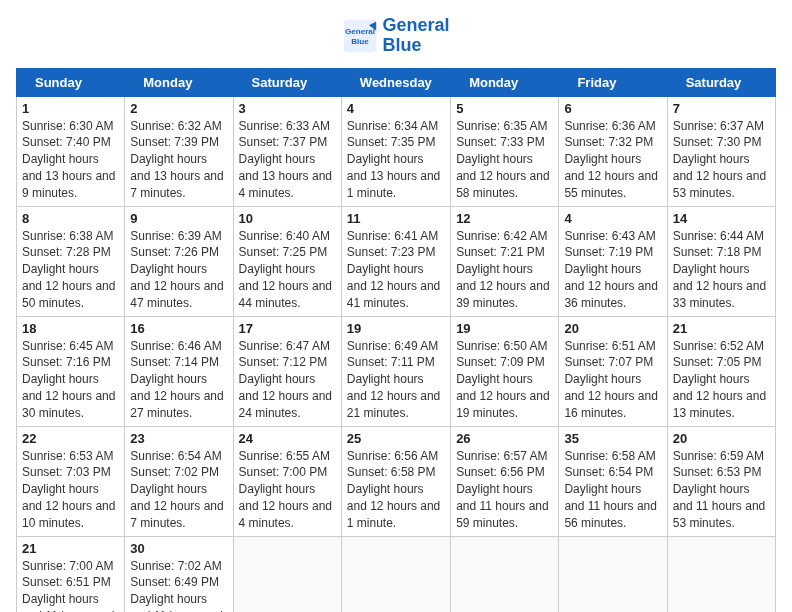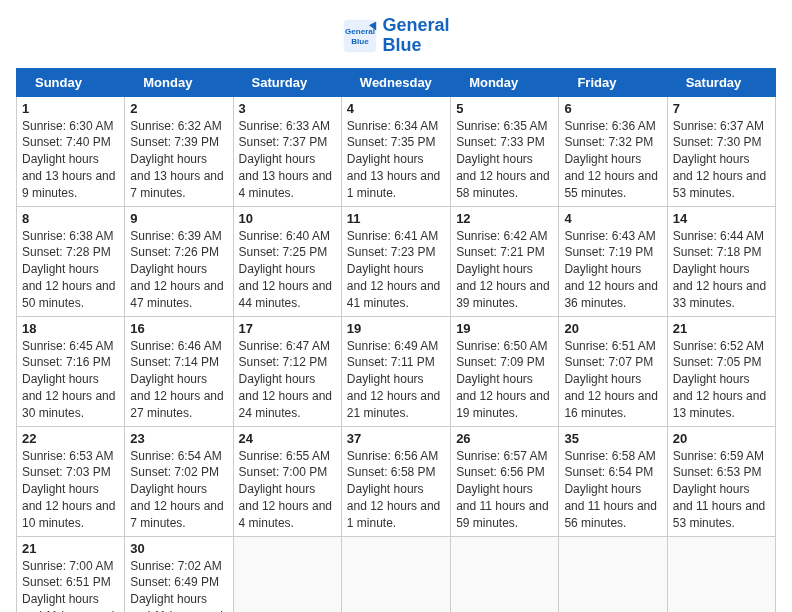--- a/index.html
+++ b/index.html
@@ -217,21 +217,21 @@
         </td>
         <td>
           <div class="day-num">23</div>
           <div class="day-detail">Sunrise: 6:54 AM<br>Sunset: 7:02 PM<br>Daylight hours<br>and 12 hours and 7 minutes.</div>
         </td>
         <td>
           <div class="day-num">24</div>
           <div class="day-detail">Sunrise: 6:55 AM<br>Sunset: 7:00 PM<br>Daylight hours<br>and 12 hours and 4 minutes.</div>
         </td>
         <td>
-          <div class="day-num">37</div>
+          <div class="day-num">25</div>
           <div class="day-detail">Sunrise: 6:56 AM<br>Sunset: 6:58 PM<br>Daylight hours<br>and 12 hours and 1 minute.</div>
         </td>
         <td>
           <div class="day-num">26</div>
           <div class="day-detail">Sunrise: 6:57 AM<br>Sunset: 6:56 PM<br>Daylight hours<br>and 11 hours and 59 minutes.</div>
         </td>
         <td>
           <div class="day-num">35</div>
           <div class="day-detail">Sunrise: 6:58 AM<br>Sunset: 6:54 PM<br>Daylight hours<br>and 11 hours and 56 minutes.</div>
         </td>

